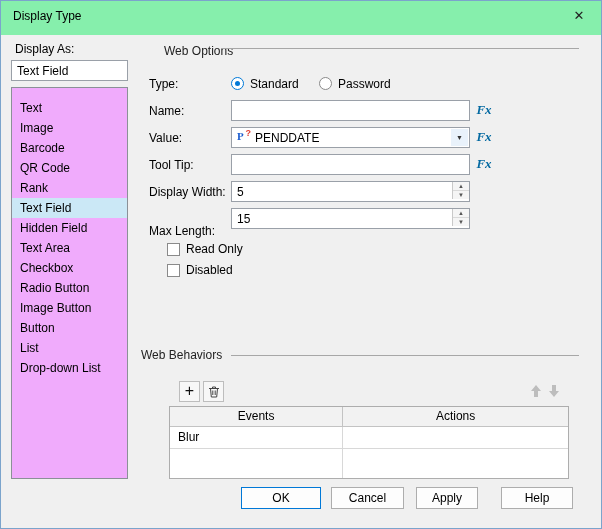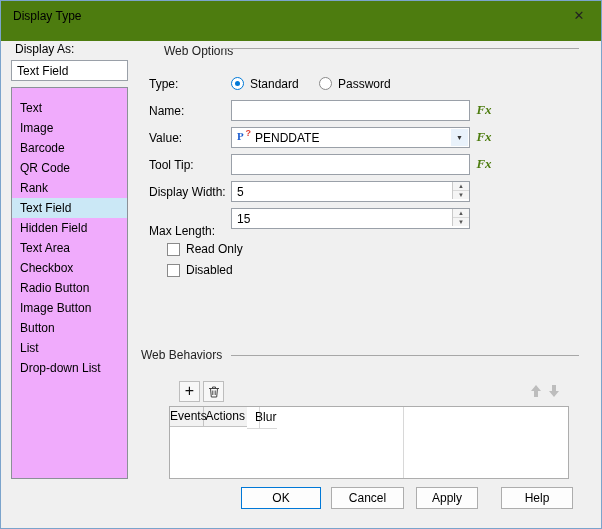--- a/index.html
+++ b/index.html
@@ -3,21 +3,21 @@
 <meta charset="utf-8">
 <style>
   * { margin:0; padding:0; box-sizing:border-box; }
   html,body { background:#ffffff; }
   body { font-family:"Liberation Sans", sans-serif; font-size:12px; color:#000; }
 
   .dialog { position:relative; width:602px; height:529px; background:#f0f0f0;
             border:1px solid #7ba4cc; overflow:hidden; }
 
   
-  .titlebar { position:absolute; left:0; top:0; right:0; height:40px; background:#4d7c0f; }
+  .titlebar { position:absolute; left:0; top:0; right:0; height:34px; background:#86efac; }
   .title { position:absolute; left:12px; top:0; line-height:30px; font-size:12px; color:#000; }
   .close-btn { position:absolute; right:0; top:0; width:44px; height:30px; text-align:center;
                line-height:30px; font-size:13px; color:#222; cursor:pointer; }
 
   
   .lbl { position:absolute; height:15px; line-height:15px; white-space:nowrap; }
   .txtinput { position:absolute; border:1px solid #9aa0a8; background:#fff; height:21px;
               font:12px "Liberation Sans",sans-serif; padding:0 5px; outline:none; }
   .listbox { position:absolute; left:10px; top:86px; width:117px; height:392px;
              background:#f0abfc; border:1px solid #8b9097; padding-top:10px; overflow:hidden; }
@@ -32,21 +32,21 @@
   .radio { position:absolute; width:13px; height:13px; border-radius:50%;
            border:1px solid #8a8a8a; background:#fff; }
   .radio.checked { border-color:#0078d7; }
   .radio.checked::after { content:""; position:absolute; left:3px; top:3px; width:5px; height:5px;
                           border-radius:50%; background:#0078d7; }
   .checkbox { position:absolute; width:13px; height:13px; border:1px solid #8a8a8a; background:#fff; }
 
   
   .fx-btn { position:absolute; width:20px; height:18px; text-align:center; line-height:18px;
             font-family:"Liberation Serif", serif; font-style:italic; font-weight:bold;
-            font-size:13px; color:#4d7c0f; cursor:pointer; }
+            font-size:13px; color:#0369a1; cursor:pointer; }
 
   .spin-btns { position:absolute; right:1px; top:1px; width:17px; height:17px; display:flex;
                flex-direction:column; border-left:1px solid #c9c9c9; }
   .spin-up, .spin-down { flex:1; display:flex; align-items:center; justify-content:center;
                font-size:6px; color:#555; background:#f5f5f5; cursor:pointer; }
   .spin-up { border-bottom:1px solid #d9d9d9; }
 
   .combo { position:absolute; background:#fff; border:1px solid #9aa0a8; height:21px; }
   .combo-inner { display:flex; align-items:center; height:100%; padding-left:4px; }
   .combo-arrow { position:absolute; right:1px; top:1px; bottom:1px; width:17px; background:#e9f2fb;
@@ -60,21 +60,21 @@
 
   
   .tool-btn { position:absolute; width:21px; height:21px; border:1px solid #bdbdbd; background:#f7f7f7;
               display:flex; align-items:center; justify-content:center; cursor:pointer; }
   .plus-glyph { font-size:16px; line-height:16px; color:#111; margin-top:-2px; }
   .arrow-btn { position:absolute; width:16px; height:18px; display:flex; align-items:center;
                justify-content:center; cursor:default; }
 
   
   .wb-table { position:absolute; left:168px; top:405px; width:400px; height:73px;
-              background:#fff; border:1px solid #adadad; display:flex; flex-direction:row; }
+              background:#fff; border:1px solid #adadad; display:flex; flex-direction:column; }
   .thead { display:flex; height:20px; background:#f2f2f2; border-bottom:1px solid #c3c3c3; flex:0 0 20px; }
   .th { line-height:19px; text-align:center; }
   .th-events { width:43.5%; border-right:1px solid #c3c3c3; }
   .th-actions { flex:1; }
   .trow { display:flex; height:22px; border-bottom:1px solid #d8d8d8; flex:0 0 22px; background:#fff; }
   .td-event { width:43.5%; border-right:1px solid #d8d8d8; padding-left:8px; line-height:21px; }
   .td-action { flex:1; }
   .tfill { display:flex; flex:1; }
   .tfill-left { width:43.5%; border-right:1px solid #d8d8d8; }
   .tfill-right { flex:1; }

